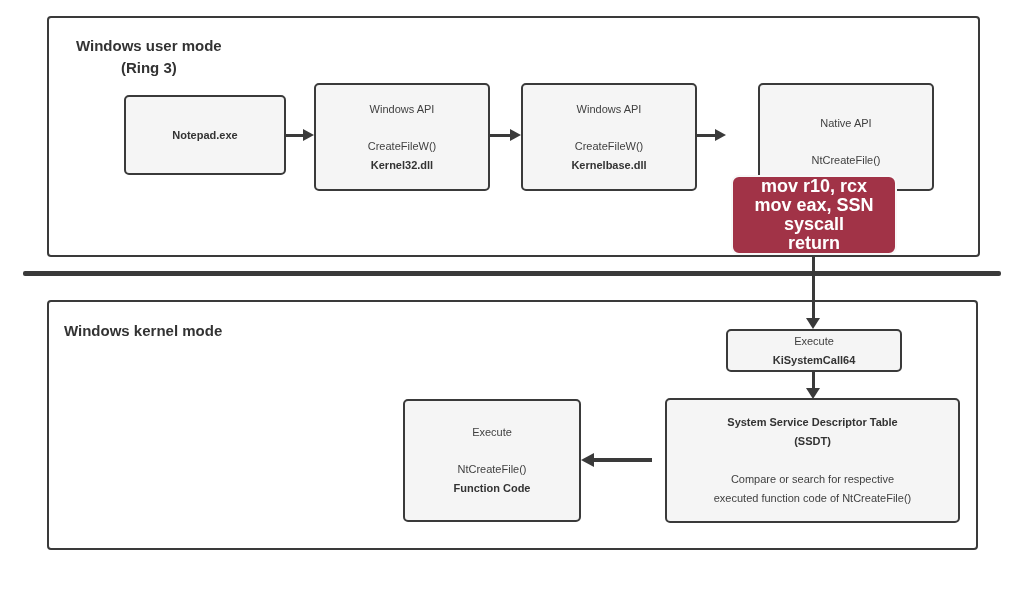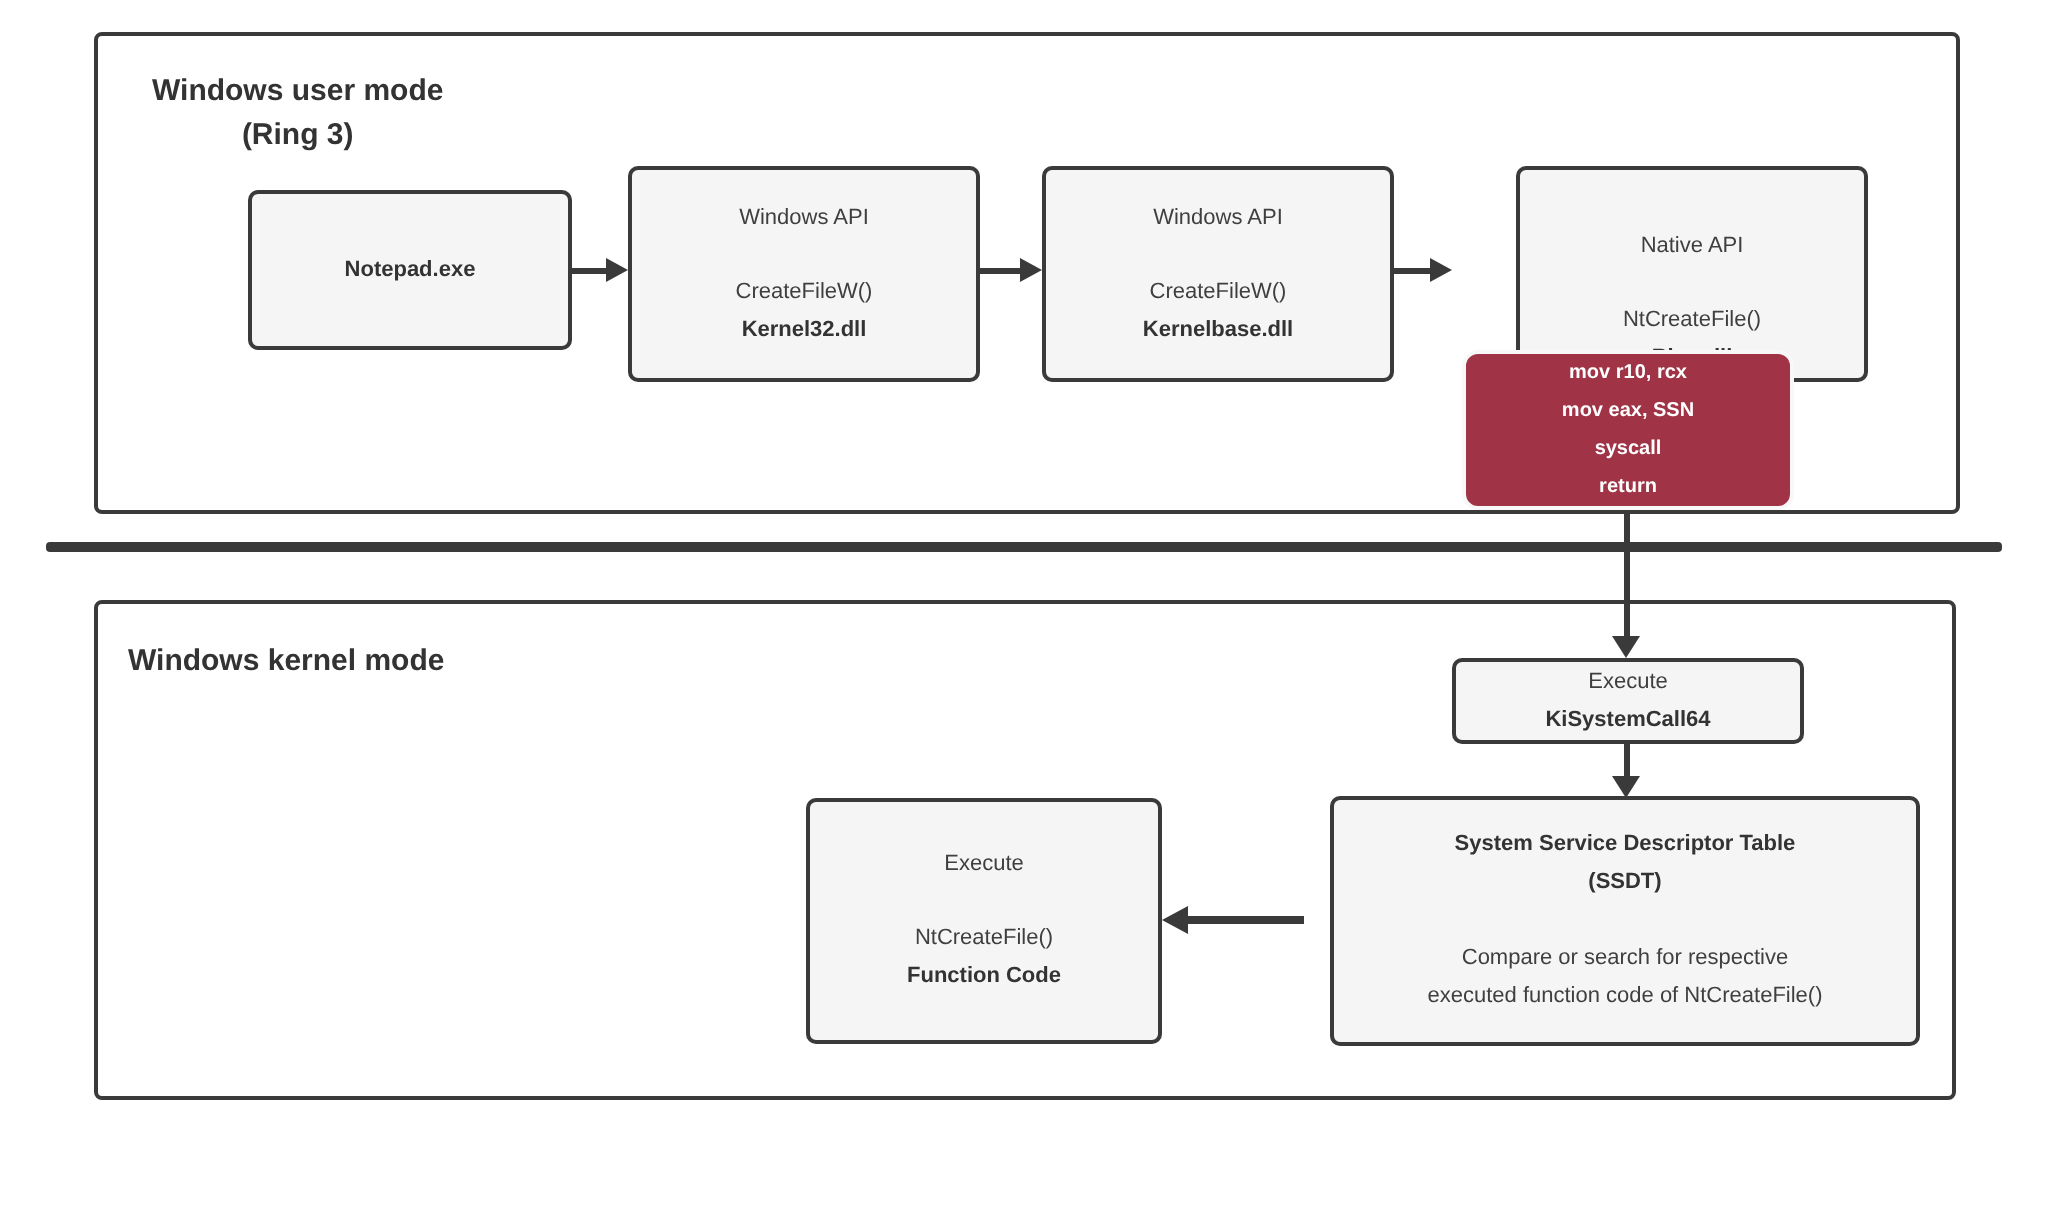--- a/index.html
+++ b/index.html
@@ -49,21 +49,21 @@
   .node .b{font-weight:bold;color:#333;}
   .node .gap{margin-top:18px;}
   .node .gap-sm{margin-top:19px;}
   .red-node{
     position:absolute;
     background:var(--red);
     border:2px solid #f8f8f8;
     border-radius:8px;
     color:#ffffff;
     font-weight:bold;
-    font-size:10px;
+    font-size:18px;
     line-height:19px;
     display:flex;
     flex-direction:column;
     align-items:center;
     justify-content:center;
     text-align:center;
     box-sizing:border-box;
   }
   .hline{position:absolute;background:var(--ink);height:3px;}
   .vline{position:absolute;background:var(--ink);width:3px;}

